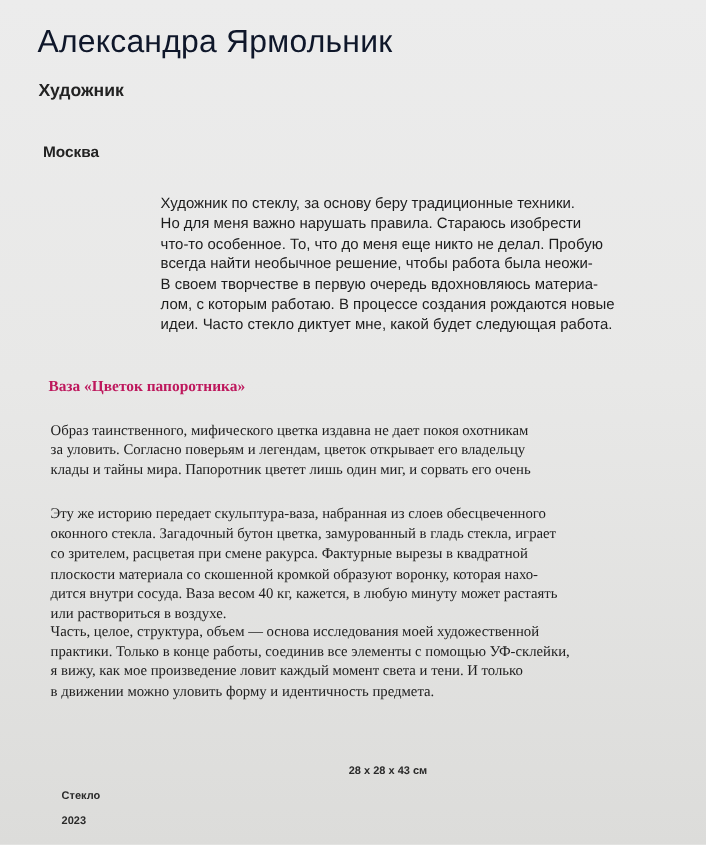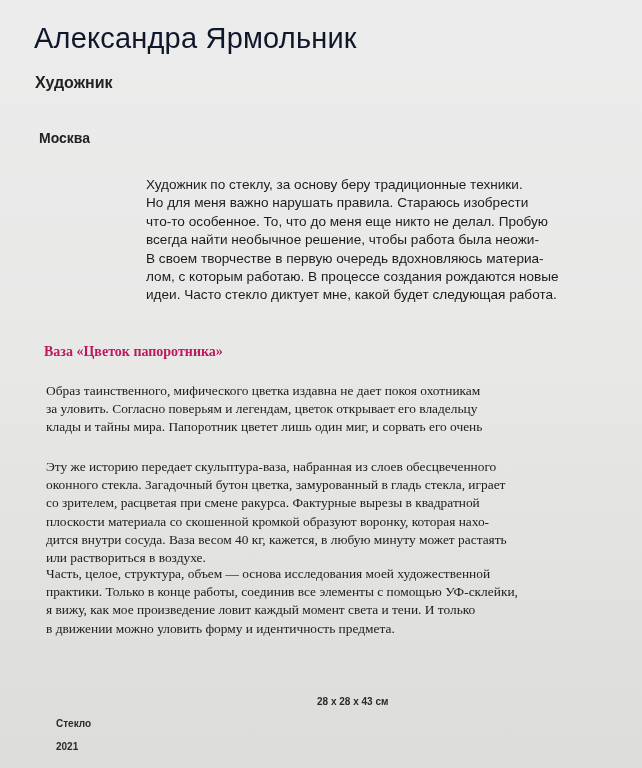--- a/index.html
+++ b/index.html
@@ -73,15 +73,15 @@
   </p>
 
   <p class="para p3">
     <span>Часть, целое, структура, объем — основа исследования моей художественной</span>
     <span>практики. Только в конце работы, соединив все элементы с помощью УФ-склейки,</span>
     <span>я вижу, как мое произведение ловит каждый момент света и тени. И только</span>
     <span>в движении можно уловить форму и идентичность предмета.</span>
   </p>
 
   <div class="meta material">Стекло</div>
-  <div class="meta year">2021</div>
+  <div class="meta year">2023</div>
   <div class="meta dims">28 х 28 х 43 см</div>
 </div>
 
 </body></html>

